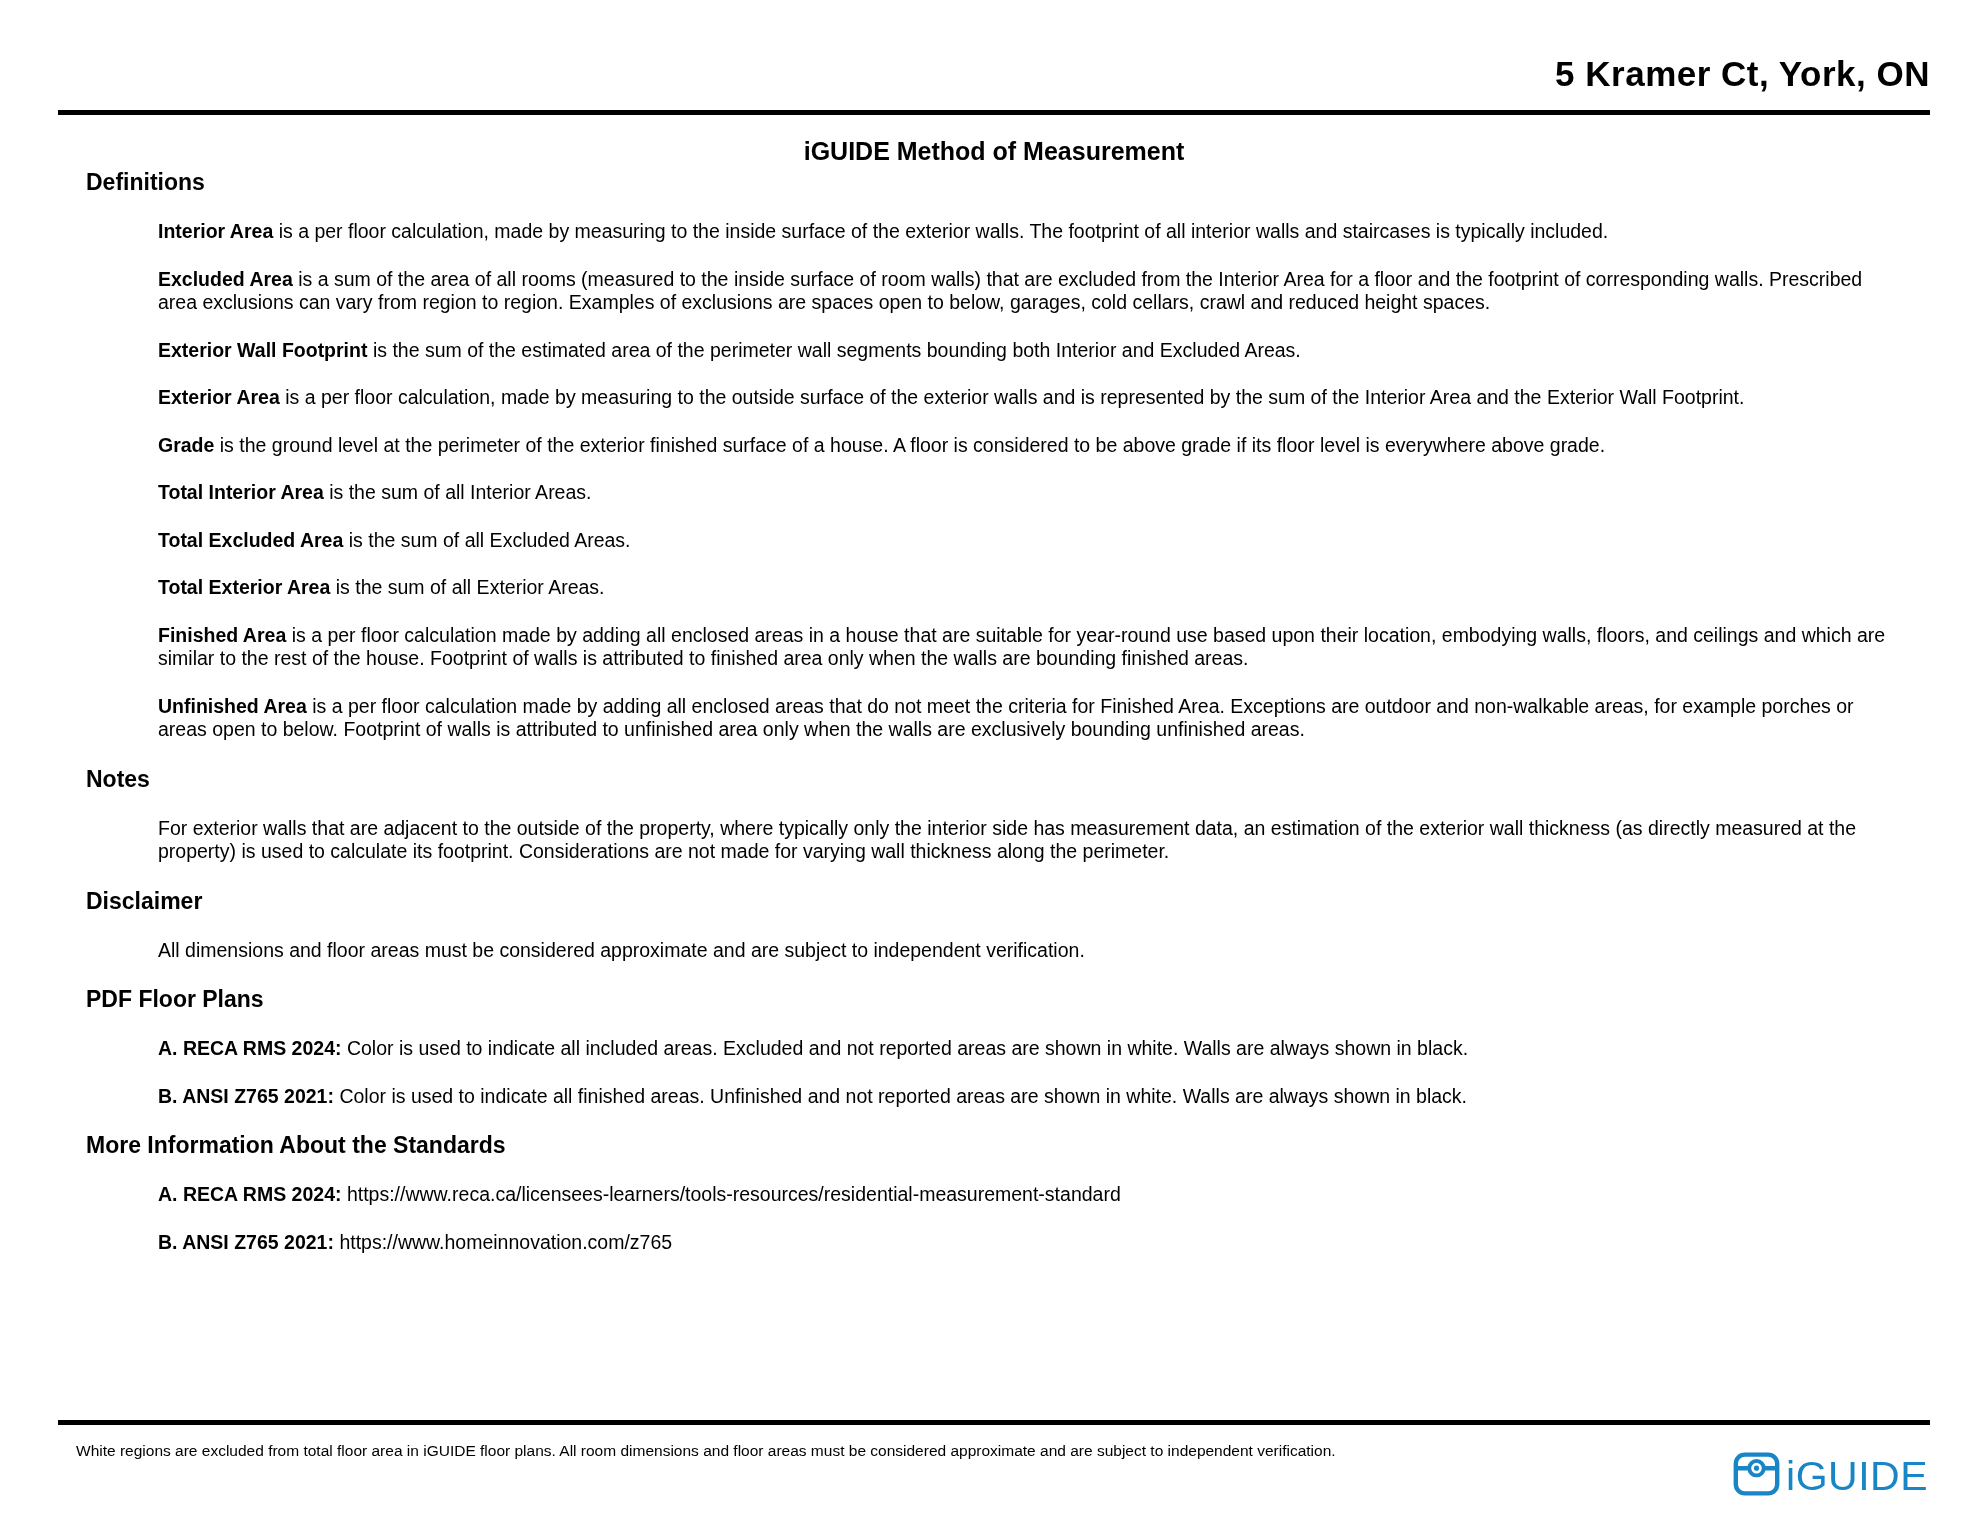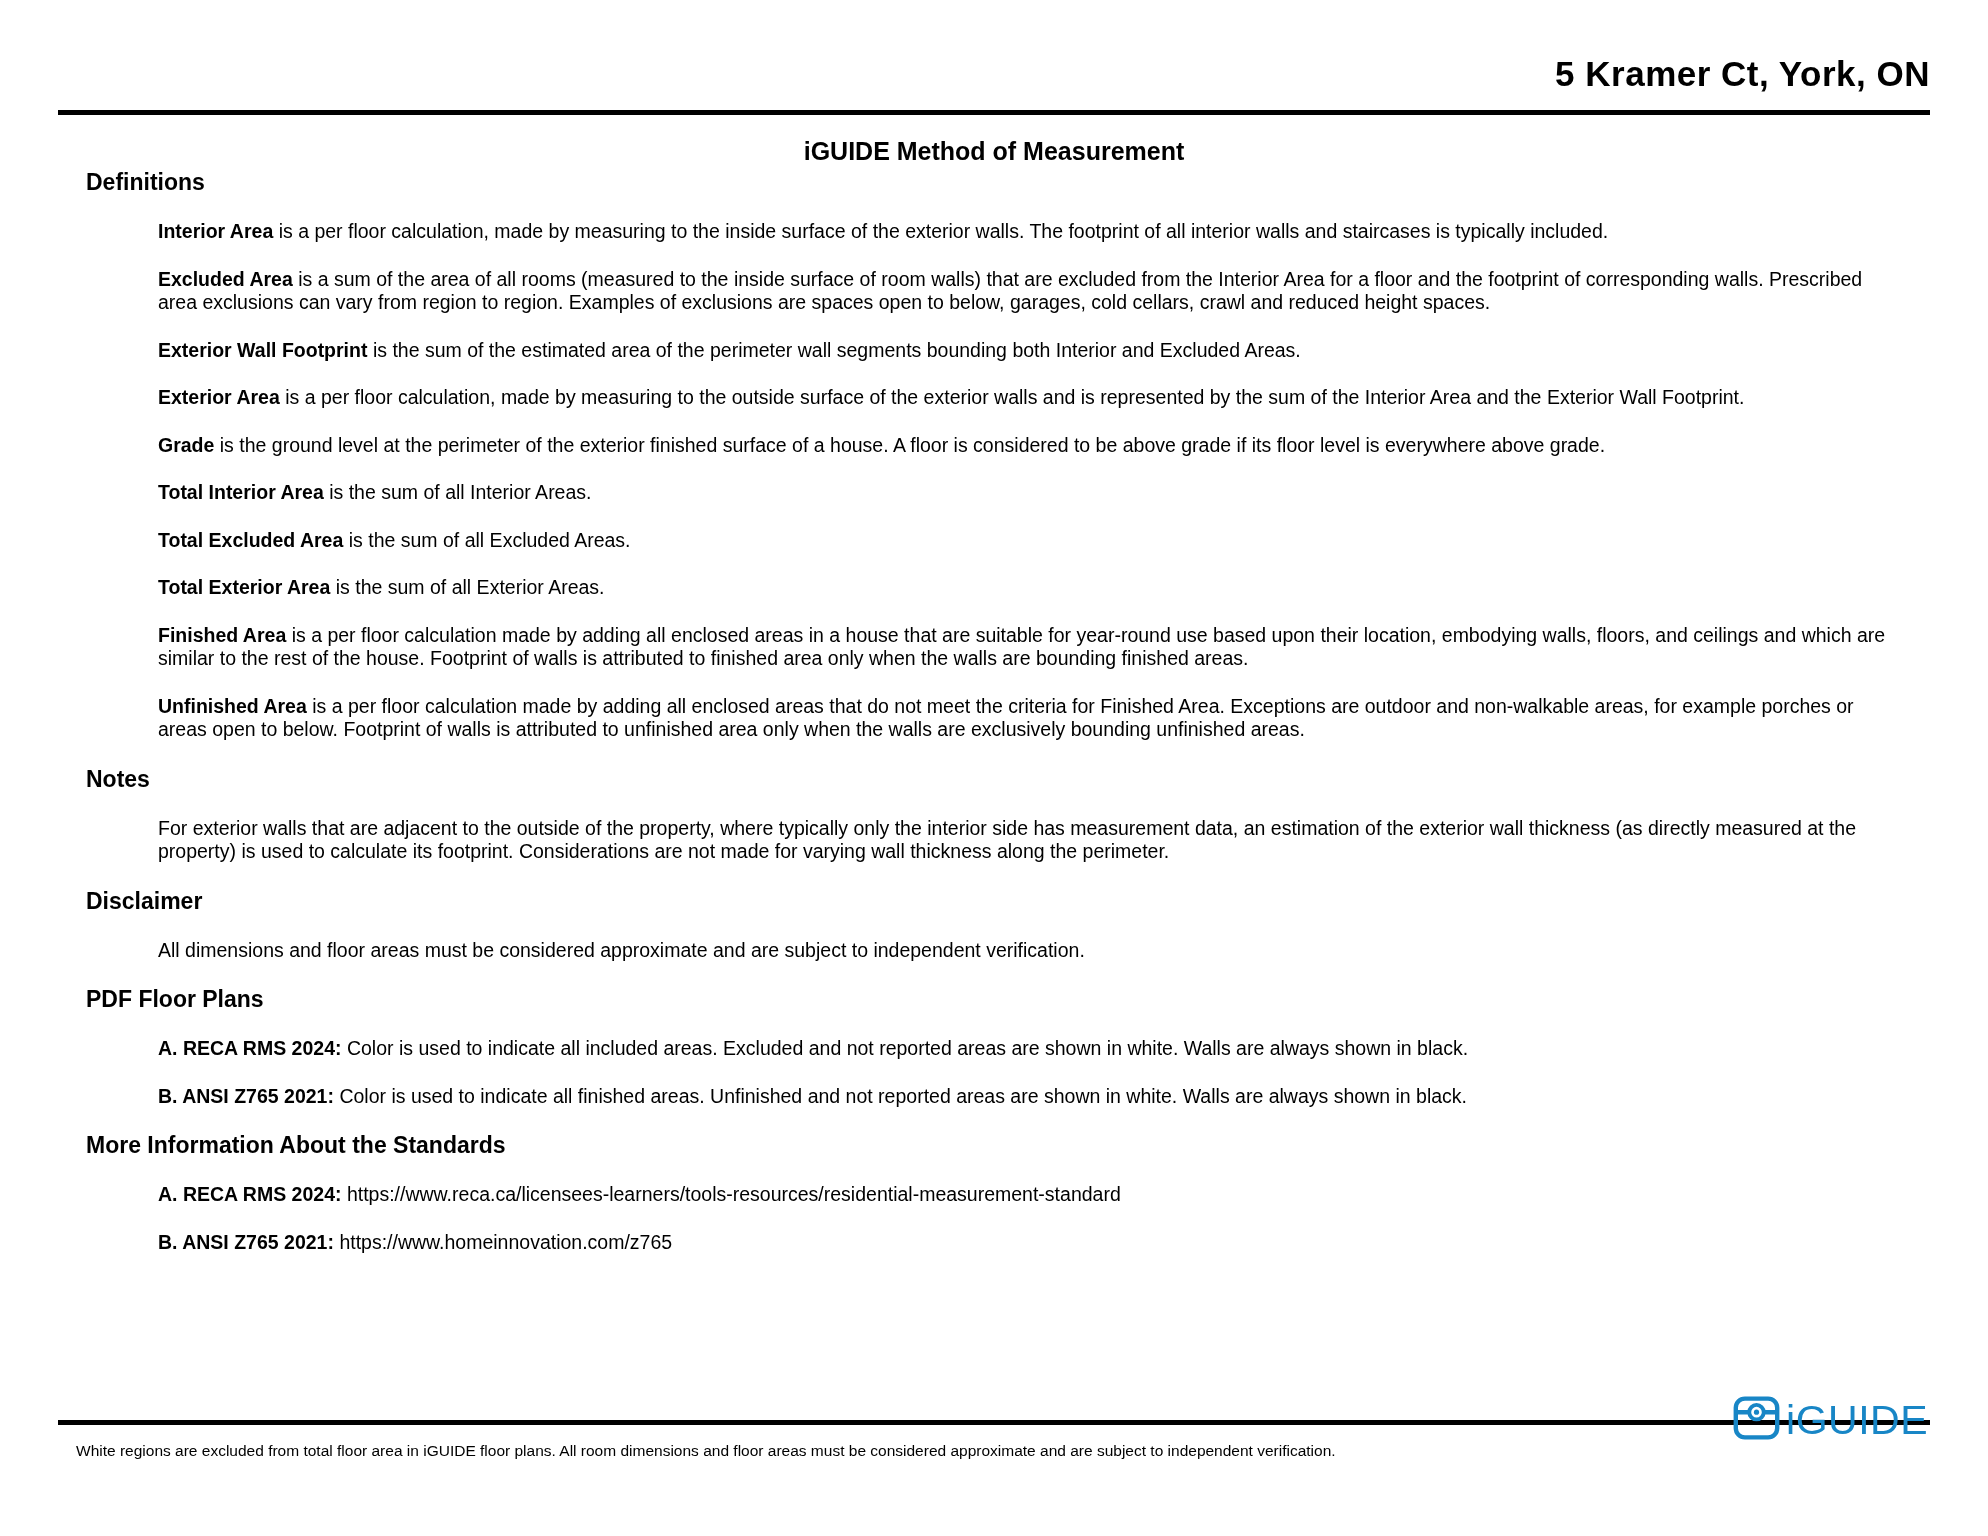--- a/index.html
+++ b/index.html
@@ -62,21 +62,21 @@
   .footer-note {
     position: absolute;
     left: 76px;
     top: 1442px;
     font-size: 15.5px;
     color: #000;
   }
   .logo {
     position: absolute;
     right: 60px;
-    top: 1396px;
+    top: 1452px;
     display: flex;
     align-items: center;
     gap: 6px;
   }
   .logo-text {
     font-size: 41px;
     line-height: 41px;
     font-weight: normal;
     letter-spacing: 0.5px;
   }

